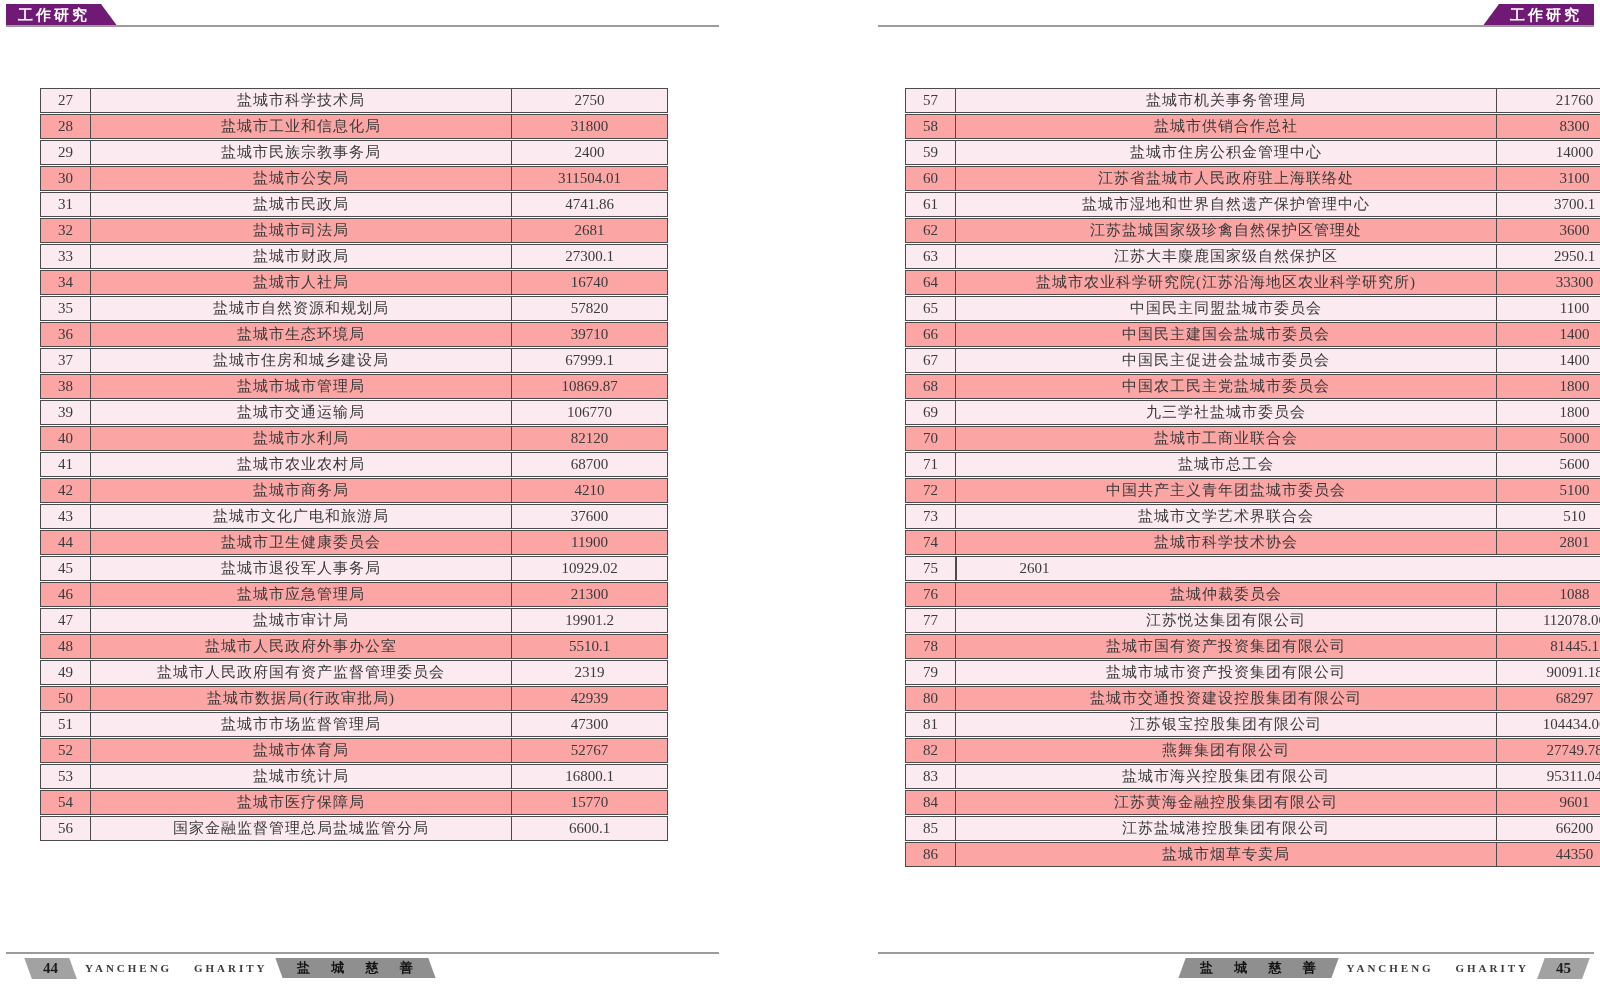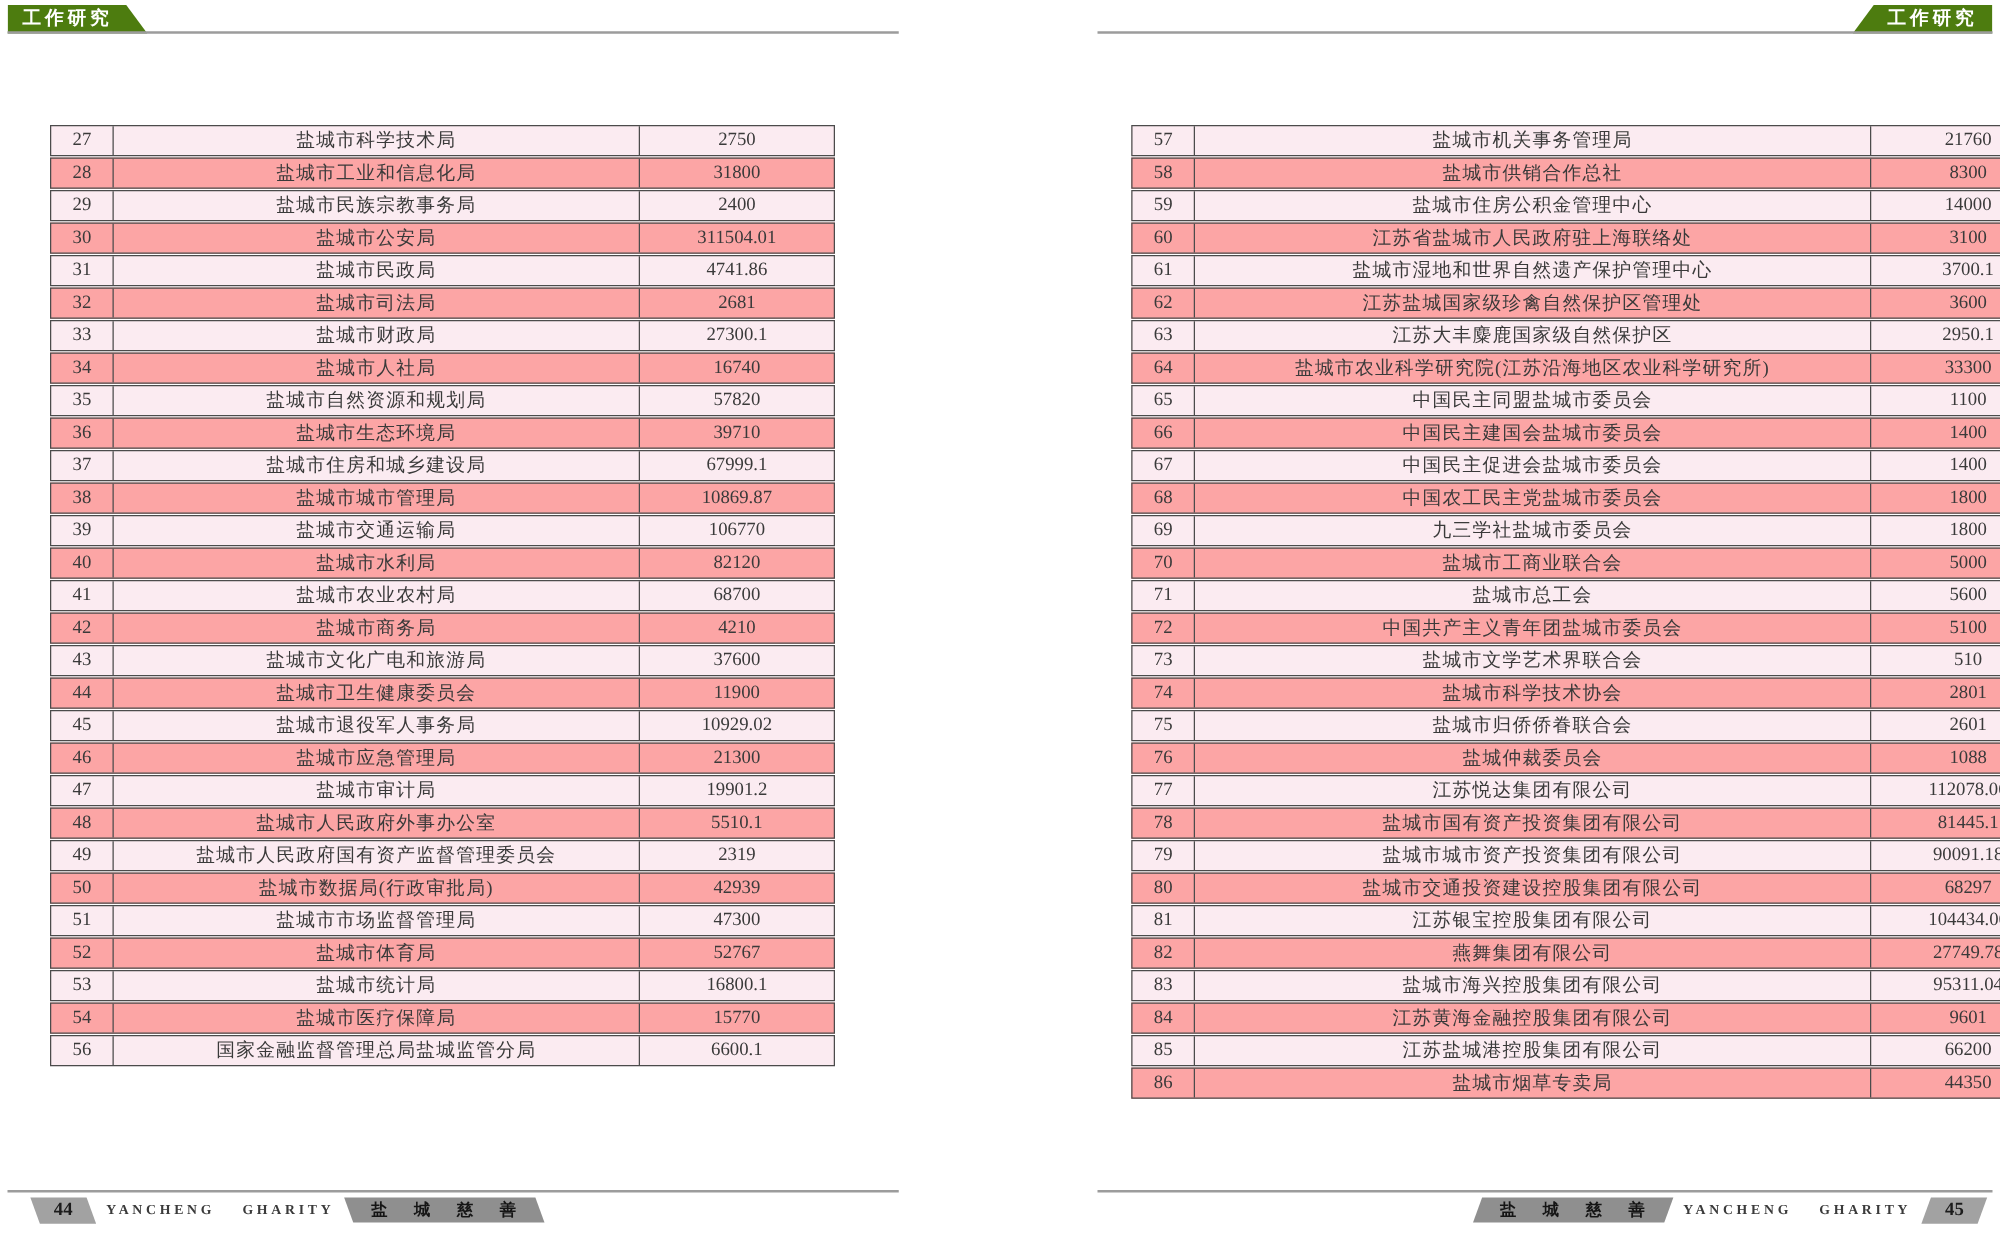--- a/index.html
+++ b/index.html
@@ -3,36 +3,36 @@
 <meta charset="utf-8">
 <style>
   html,body{margin:0;padding:0;}
   body{
     width:1600px;height:1000px;position:relative;background:#ffffff;
     font-family:"Liberation Serif","DejaVu Serif",serif;
     overflow:hidden;
   }
   
   .tab{
-    position:absolute;top:4px;height:23px;background:#4d7c0f;color:#ffffff;
+    position:absolute;top:4px;height:23px;background:#701a75;color:#ffffff;
     font-weight:bold;font-size:15px;letter-spacing:3px;
     display:flex;align-items:center;line-height:1;
   }
   .tab-left{left:6px;padding:0 28px 0 12px;
     clip-path:polygon(0 0, calc(100% - 17px) 0, 100% 100%, 0 100%);}
   .tab-right{right:6px;padding:0 12px 0 28px;
     clip-path:polygon(17px 0, 100% 0, 100% 100%, 0 100%);}
   
   .hline{position:absolute;height:2px;background:#9c9c9c;}
   .hl-top-left{top:25px;left:6px;width:713px;}
   .hl-top-right{top:25px;left:878px;width:716px;}
   .hl-bot-left{top:952px;left:6px;width:713px;}
   .hl-bot-right{top:952px;left:878px;width:716px;}
   
-  .dtable{position:absolute;top:88px;margin-top:12px;}
+  .dtable{position:absolute;top:88px;}
   .dtable-left{left:40px;width:628px;}
   .dtable-right{left:905px;width:748px;}
   .trow{
     display:flex;height:25px;margin-bottom:1px;box-sizing:border-box;
     border:1px solid #4b4b4b;background:#fca5a5;color:#3a3a3a;
     font-size:15px;align-items:stretch;
   }
   .trow:nth-child(odd){background:#fbebf1;}
   .cell{display:flex;align-items:center;justify-content:center;box-sizing:border-box;white-space:nowrap;}
   .cell-num{width:50px;border-right:1px solid #4b4b4b;}
@@ -304,21 +304,20 @@
       <div class="cell cell-name">盐城市文学艺术界联合会</div>
       <div class="cell cell-val">510</div>
     </div>
     <div class="trow">
       <div class="cell cell-num">74</div>
       <div class="cell cell-name">盐城市科学技术协会</div>
       <div class="cell cell-val">2801</div>
     </div>
     <div class="trow">
       <div class="cell cell-num">75</div>
-      <div class="cell cell-name">盐城市归侨侨眷联合会</div>
       <div class="cell cell-val">2601</div>
     </div>
     <div class="trow">
       <div class="cell cell-num">76</div>
       <div class="cell cell-name">盐城仲裁委员会</div>
       <div class="cell cell-val">1088</div>
     </div>
     <div class="trow">
       <div class="cell cell-num">77</div>
       <div class="cell cell-name">江苏悦达集团有限公司</div>

